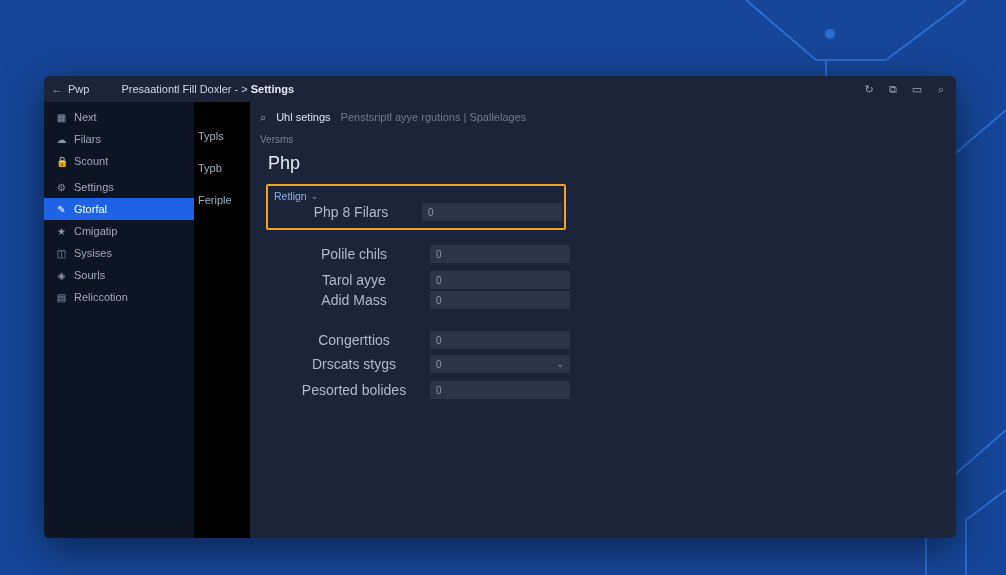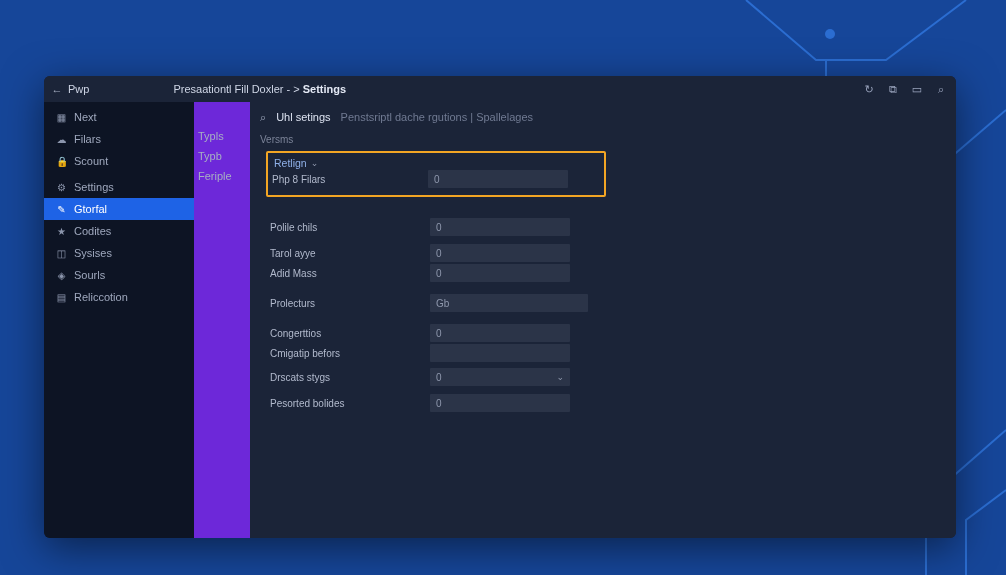--- a/index.html
+++ b/index.html
@@ -30,21 +30,21 @@
   .titlebar {
     height: 26px;
     display: flex;
     align-items: center;
     padding: 0 8px 0 6px;
     font-size: 11px;
     color: #cfd6e6;
     background: #1b2438;
   }
   .back-arrow { width: 14px; text-align:center; margin-right: 4px; color:#a8b1c4; cursor:pointer;}
-  .title-path { flex: 0 0 auto; margin-left: 84px; }
+  .title-path { flex: 0 0 auto; margin-left: 32px; }
   .title-path .strong { color: #e4e9f5; font-weight: 600; }
   .title-spacer { flex: 1; }
   .title-icons { display:flex; gap: 10px; }
   .title-icons span { width: 14px; height: 14px; display:flex; align-items:center; justify-content:center; color:#9aa4bd; cursor:pointer;}
   .body {
     flex: 1;
     display: flex;
     min-height: 0;
   }
   .sidebar {
@@ -65,25 +65,25 @@
   }
   .side-item .icn { width: 11px; font-size: 10px; text-align:center; color:#8b95ac;}
   .side-item.active {
     background: #1e63e6;
     color: #fff;
   }
   .side-item.active .icn { color: #fff; }
   .side-gap { height: 4px; }
   .subcol {
     width: 56px;
-    background: #6d28d9;
+    background: #000000;
     padding-top: 28px;
     display: flex;
     flex-direction: column;
-    gap: 8px;
+    gap: 20px;
     font-size: 11px;
     color: #a7afc2;
   }
   .subcol div { padding-left: 4px; }
   .main {
     flex: 1;
     background: #1b2438;
     display: flex;
     flex-direction: column;
     min-width: 0;
@@ -117,44 +117,45 @@
     margin: 2px 0 10px 2px;
   }
   .form { display:flex; flex-direction:column; gap: 4px; }
   .row {
     display:flex;
     align-items:center;
     min-height: 20px;
   }
   .row .lbl {
     width: 164px;
-    font-size: 10px;
+    font-size: 14px;
     color: #b2bacd;
-    padding-left: 4px;
+    padding-left: 12px;
+    text-align: center;
   }
   .row .fld {
     width: 140px;
     height: 18px;
     background: #2b3448;
     border: none;
     color: #8f98ad;
     font-size: 10px;
     padding: 0 6px;
     border-radius: 1px;
   }
   .row .fld.select {
     display:flex; align-items:center; justify-content:space-between;
   }
   .row .fld.wide { width: 158px; }
   .hl-box {
     border: 2px solid #f2a524;
     border-radius: 2px;
     padding: 4px 2px 6px 0;
-    margin-bottom: 16px;
-    width: 340px;
+    margin-bottom: 10px;
+    width: 300px;
   }
   .hl-box .row .lbl { width: 160px; }
   .retlign { color:#8fb0e8; font-size:10.5px; padding-left:6px; display:flex; align-items:center; gap:4px;}
   .chev { font-size: 9px; color:#8f98ad;}
 </style>
 </head>
 <body>
 
 <div class="circuit">
   <svg viewBox="0 0 300 575">
@@ -205,21 +206,21 @@
         <div class="side-item">
           <span class="icn">⚙</span>
           <span>Settings</span>
         </div>
         <div class="side-item active">
           <span class="icn">✎</span>
           <span>Gtorfal</span>
         </div>
         <div class="side-item">
           <span class="icn">★</span>
-          <span>Codites</span>
+          <span>Cmigatip</span>
         </div>
         <div class="side-item">
           <span class="icn">◫</span>
           <span>Sysises</span>
         </div>
         <div class="side-item">
           <span class="icn">◈</span>
           <span>Sourls</span>
         </div>
         <div class="side-item">
@@ -230,25 +231,26 @@
     <div class="subcol" id="subcol">
         <div>Typls</div>
         <div>Typb</div>
         <div>Feriple</div>
       </div>
 
     <div class="main">
       <div class="toolbar">
         <span class="srch-icn">⌕</span>
         <span class="tab-main">Uhl setings</span>
-        <span class="tab-sub">Penstsriptl dache rgutions | Spallelages</span>
+        <span class="tab-sub">Penstsriptl ayye rgutions | Spallelages</span>
       </div>
       <div class="crumb">Versms</div>
 
       <div class="content">
+        <div class="heading">Php</div>
 
         <div class="form">
           <div class="hl-box">
             <div class="retlign">
               <span>Retlign</span>
               <span class="chev">⌄</span>
             </div>
             <div class="row">
               <span class="lbl">Php 8 Filars</span>
               <input class="fld" value="0" style="">
@@ -262,32 +264,24 @@
               <div style="height: 6px;"></div>
               <div class="row">
                 <span class="lbl">Tarol ayye</span>
                 <input class="fld" value="0" style="">
               </div>
               <div class="row">
                 <span class="lbl">Adid Mass</span>
                 <input class="fld" value="0" style="">
               </div>
               <div style="height: 10px;"></div>
-              <div class="row">
-                <span class="lbl">Prolecturs</span>
-                <input class="fld wide" value="Gb" style="">
-              </div>
               <div style="height: 10px;"></div>
               <div class="row">
                 <span class="lbl">Congerttios</span>
                 <input class="fld" value="0" style="">
-              </div>
-              <div class="row">
-                <span class="lbl">Cmigatip befors</span>
-                <input class="fld" style="">
               </div>
               <div style="height: 4px;"></div>
               <div class="row">
                 <span class="lbl">Drscats stygs</span>
                 <div class="fld select">
                   <span>0</span>
                   <span class="chev">⌄</span>
                 </div>
               </div>
               <div style="height: 6px;"></div>

